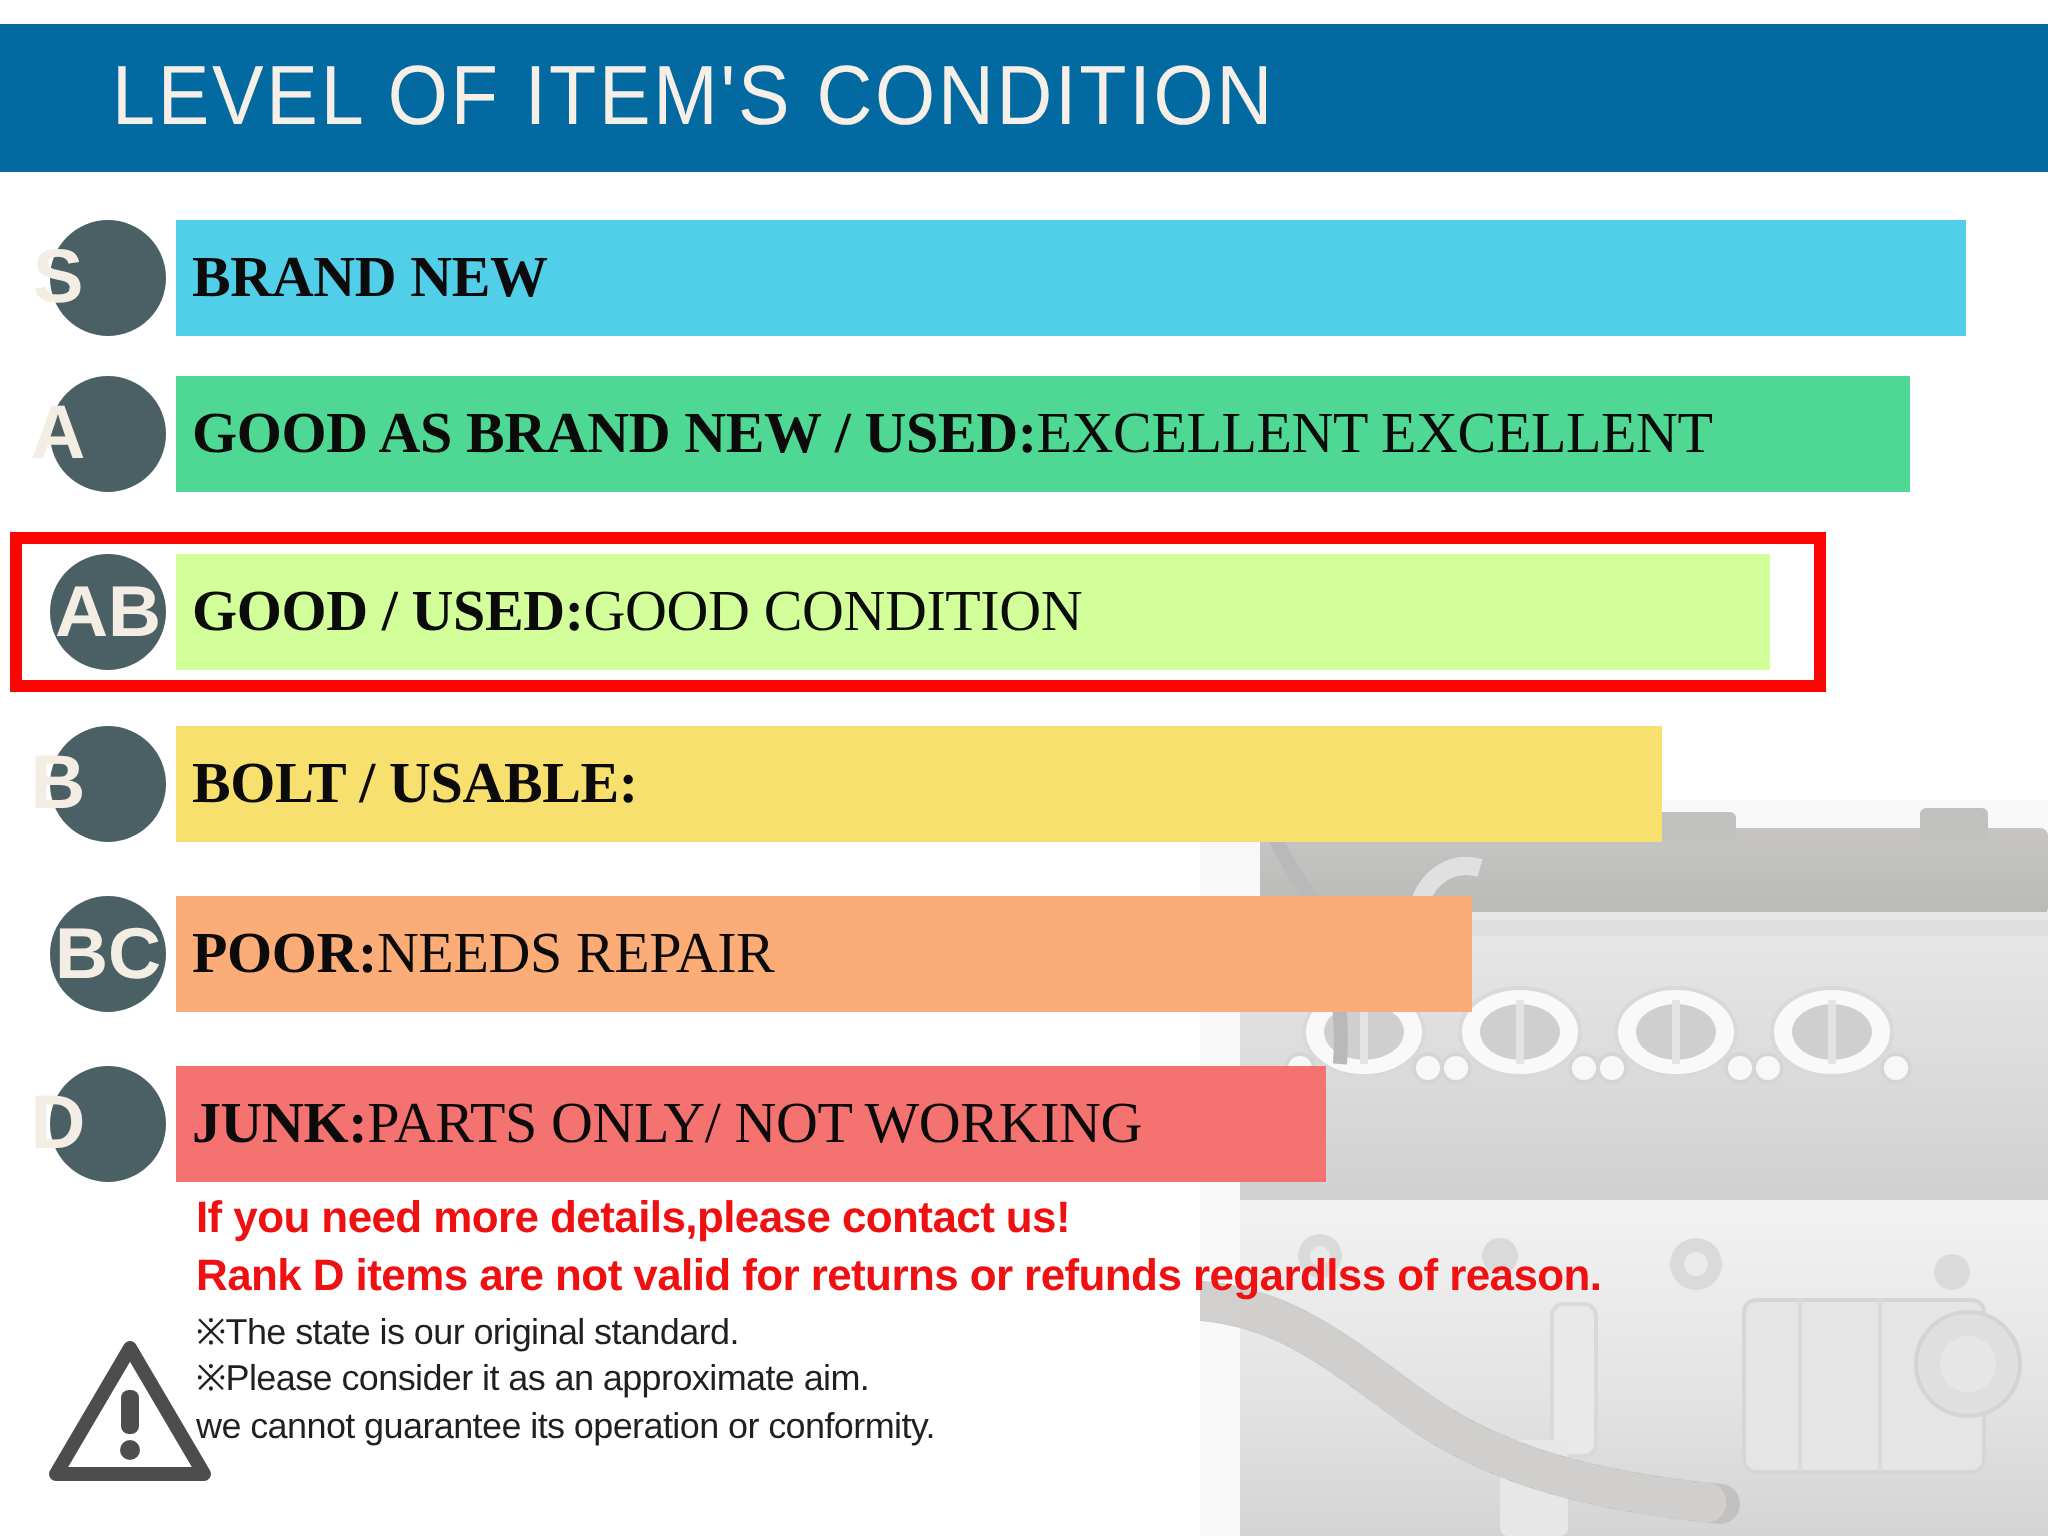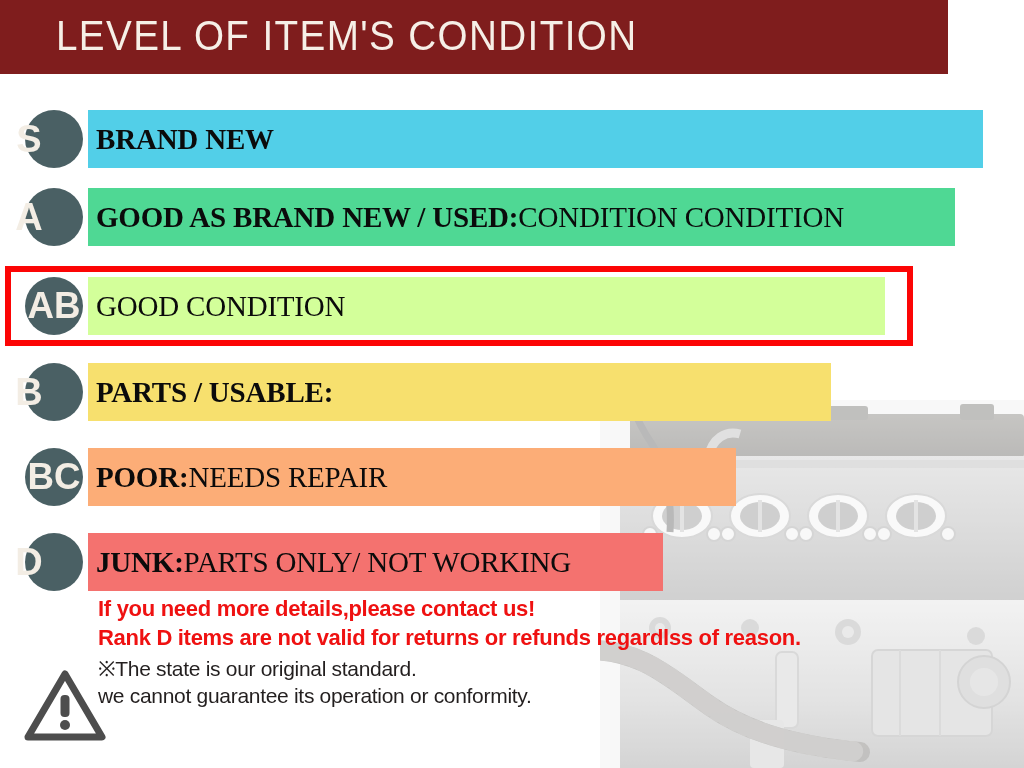--- a/index.html
+++ b/index.html
@@ -27,24 +27,24 @@
     height: 368px;
     opacity: 0.42;
     overflow: hidden;
     pointer-events: none;
   }
   #bg-photo svg { display: block; }
 
   
   #header {
     position: absolute;
-    left: 0; top: 0;
-    width: 948px;
+    left: 0; top: 12px;
+    width: 1024px;
     height: 74px;
-    background: #7f1d1d;
+    background: #0369a1;
   }
   #header-title {
     position: absolute;
     left: 56px;
     top: 12px;
     font-family: "Liberation Sans", sans-serif;
     font-size: 42px;
     font-weight: 400;
     letter-spacing: 1.5px;
     color: #f6efe7;
@@ -150,21 +150,21 @@
   }
   #notice-gray {
     position: absolute;
     left: 98px;
     top: 655px;
     z-index: 7;
   }
   #notice-gray div {
     font-family: "Liberation Sans", sans-serif;
     font-weight: 400;
-    font-size: 21px;
+    font-size: 18px;
     color: #231f1f;
     line-height: 1.30;
     white-space: nowrap;
     letter-spacing: -0.3px;
   }
 
   
   #warning-icon {
     position: absolute;
     left: 23px;
@@ -281,37 +281,38 @@
           <span class="strong">BRAND NEW</span>
           <span class="light"></span>
         </div>
       </div>
       <div class="row" style="top: 188px; width: 1024px;">
         <div class="bar" style="width: 867px; background: rgb(79, 216, 148);"></div>
         <div class="badge" style="background: rgb(74, 96, 100);"></div>
         <div class="badge-label" style="color: rgb(243, 237, 228);">A</div>
         <div class="row-text">
           <span class="strong">GOOD AS BRAND NEW / USED:</span>
-          <span class="light"> CONDITION CONDITION</span>
+          <span class="light"> EXCELLENT EXCELLENT</span>
         </div>
       </div>
       <div class="row" style="top: 277px; width: 848px;">
         <div class="bar" style="width: 797px; background: rgb(211, 255, 154);"></div>
         <div class="badge" style="background: rgb(74, 96, 100);"></div>
         <div class="badge-label wide" style="color: rgb(243, 237, 228);">AB</div>
         <div class="row-text">
+          <span class="strong">GOOD / USED:</span>
           <span class="light"> GOOD CONDITION</span>
         </div>
       </div>
       <div class="row" style="top: 363px; width: 1024px;">
         <div class="bar" style="width: 743px; background: rgb(247, 224, 110);"></div>
         <div class="badge" style="background: rgb(74, 96, 100);"></div>
         <div class="badge-label" style="color: rgb(243, 237, 228);">B</div>
         <div class="row-text">
-          <span class="strong"> PARTS / USABLE:</span>
+          <span class="strong"> BOLT / USABLE:</span>
         </div>
       </div>
       <div class="row" style="top: 448px; width: 1024px;">
         <div class="bar" style="width: 648px; background: rgb(252, 173, 119);"></div>
         <div class="badge" style="background: rgb(74, 96, 100);"></div>
         <div class="badge-label wide" style="color: rgb(243, 237, 228);">BC</div>
         <div class="row-text">
           <span class="strong">POOR:</span>
           <span class="light"> NEEDS REPAIR</span>
         </div>
@@ -337,16 +338,17 @@
   <div id="warning-icon">
     <svg width="84" height="76" viewBox="0 0 84 76" xmlns="http://www.w3.org/2000/svg">
       <path d="M42 7 L79 70 L5 70 Z" fill="none" stroke="#4d4d4d" stroke-width="7" stroke-linejoin="round" stroke-linecap="round"></path>
       <rect x="37.5" y="28" width="9" height="22" rx="4" fill="#4d4d4d"></rect>
       <circle cx="42" cy="58" r="5" fill="#4d4d4d"></circle>
     </svg>
   </div>
 
   <div id="notice-gray">
     <div>※The state is our original standard.</div>
+    <div>※Please consider it as an approximate aim.</div>
     <div>we cannot guarantee its operation or conformity.</div>
   </div>
 
 </div>
 
 </body></html>

